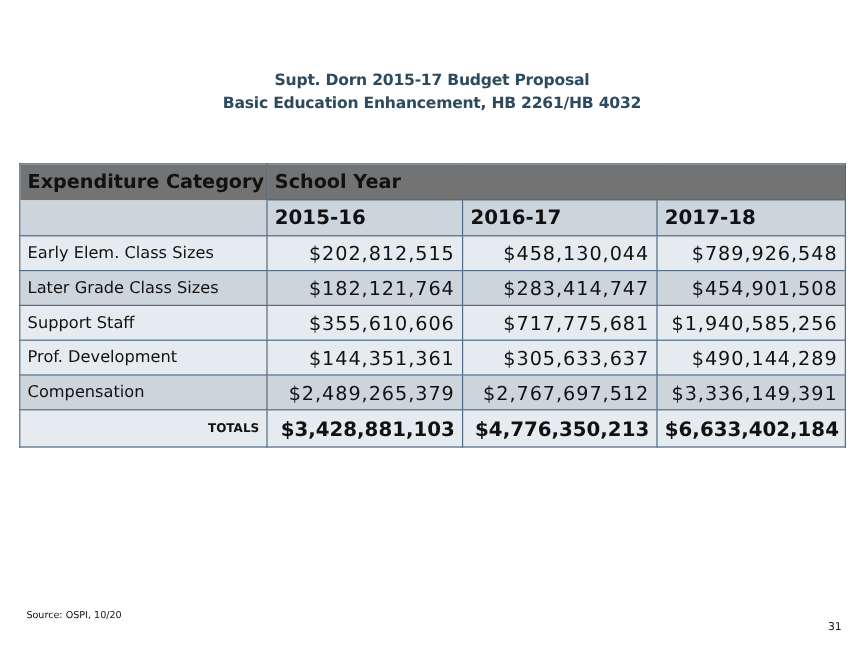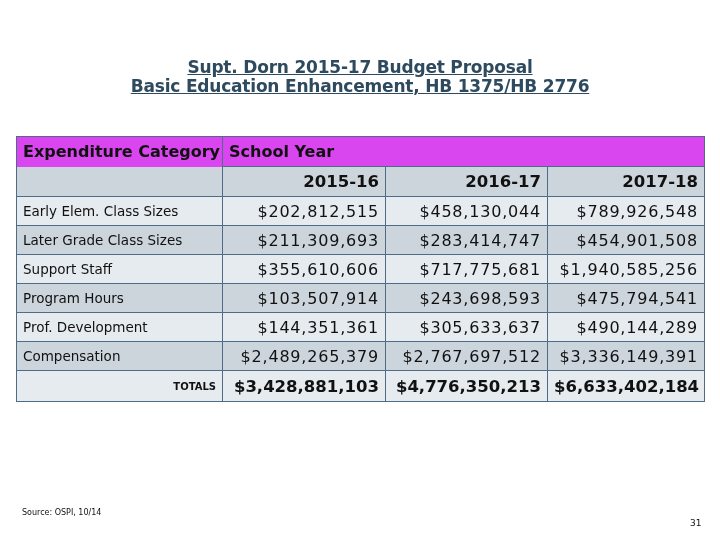--- a/index.html
+++ b/index.html
@@ -1,44 +1,44 @@
 <!DOCTYPE html>
 <html><head>
 <meta charset="utf-8">
 <style>
   html, body { margin:0; padding:0; }
   body { width:720px; height:540px; background:#ffffff; position:relative; overflow:hidden;
          font-family:"DejaVu Sans", sans-serif; color:#111; }
   .title { position:absolute; top:58px; left:0; width:720px; text-align:center;
-           color:#2e4a5e; font-weight:bold; font-size:17px; line-height:19px; letter-spacing:-0.2px;text-decoration:underline; }
+           color:#2e4a5e; font-weight:bold; font-size:13px; line-height:19px; letter-spacing:-0.2px; }
   table { position:absolute; left:16px; top:136px; width:688px; border-collapse:collapse; table-layout:fixed; }
   td { border:1px solid #4f6b85; padding:0 6px; white-space:nowrap; }
   col.c0 { width:206px; } col.c1 { width:163px; } col.c2 { width:162px; } col.c3 { width:157px; }
-  tr.h1 td { height:29px; background:#d946ef; font-weight:bold; font-size:16px; }
-  tr.h2 td { height:29px; background:#cdd5dc; font-weight:bold; font-size:16.5px; text-align:right; }
+  tr.h1 td { height:29px; background:#737373; font-weight:bold; font-size:16px; }
+  tr.h2 td { height:29px; background:#cdd5dc; font-weight:bold; font-size:16.5px; text-align:left; }
   tr.r td { height:28px; font-size:16px; }
   tr.r td.lab { font-size:13.5px; }
   tr.r td.num { text-align:right; letter-spacing:0.8px; }
   tr.light td { background:#e6ebf0; }
   tr.dark td { background:#cdd5dc;margin-top:44px; }
   tr.tot td { height:30px; background:#e6ebf0; font-weight:bold; font-size:16.5px; }
   tr.tot td.lab { text-align:right; font-size:10px; }
   tr.tot td.num { text-align:right;margin-top:40px; }
   .h1 td.yearhead { border-left:1px solid #4f6b85; }
   .h1 td.cat { border-bottom:none; }
   .h2 td.blank { border-top:none; }
   .source { position:absolute; left:22px; top:508px; font-size:8px; color:#111; }
   .pagenum { position:absolute; left:690px; top:518px; font-size:9px; color:#111; }
 </style>
 </head>
 <body>
 
 <div class="title">
   <div>Supt. Dorn 2015-17 Budget Proposal</div>
-  <div>Basic Education Enhancement, HB 1375/HB 2776</div>
+  <div>Basic Education Enhancement, HB 2261/HB 4032</div>
 </div>
 
 <table>
   <colgroup>
       <col class="c0">
       <col class="c1">
       <col class="c2">
       <col class="c3">
     </colgroup>
   <tbody>
@@ -53,35 +53,29 @@
     <td>2017-18</td>
   </tr>
   <tr class="r light">
     <td class="lab">Early Elem. Class Sizes</td>
     <td class="num">$202,812,515</td>
     <td class="num">$458,130,044</td>
     <td class="num">$789,926,548</td>
   </tr>
   <tr class="r dark">
     <td class="lab">Later Grade Class Sizes</td>
-    <td class="num">$211,309,693</td>
+    <td class="num">$182,121,764</td>
     <td class="num">$283,414,747</td>
     <td class="num">$454,901,508</td>
   </tr>
   <tr class="r light">
     <td class="lab">Support Staff</td>
     <td class="num">$355,610,606</td>
     <td class="num">$717,775,681</td>
     <td class="num">$1,940,585,256</td>
-  </tr>
-  <tr class="r dark">
-    <td class="lab">Program Hours</td>
-    <td class="num">$103,507,914</td>
-    <td class="num">$243,698,593</td>
-    <td class="num">$475,794,541</td>
   </tr>
   <tr class="r light">
     <td class="lab">Prof. Development</td>
     <td class="num">$144,351,361</td>
     <td class="num">$305,633,637</td>
     <td class="num">$490,144,289</td>
   </tr>
   <tr class="r dark">
     <td class="lab">Compensation</td>
     <td class="num">$2,489,265,379</td>
@@ -90,14 +84,14 @@
   </tr>
   <tr class="tot">
     <td class="lab">TOTALS</td>
     <td class="num">$3,428,881,103</td>
     <td class="num">$4,776,350,213</td>
     <td class="num">$6,633,402,184</td>
   </tr>
 </tbody>
   </table>
 
-<div class="source">Source: OSPI, 10/14</div>
+<div class="source">Source: OSPI, 10/20</div>
 <div class="pagenum">31</div>
 
 </body></html>

